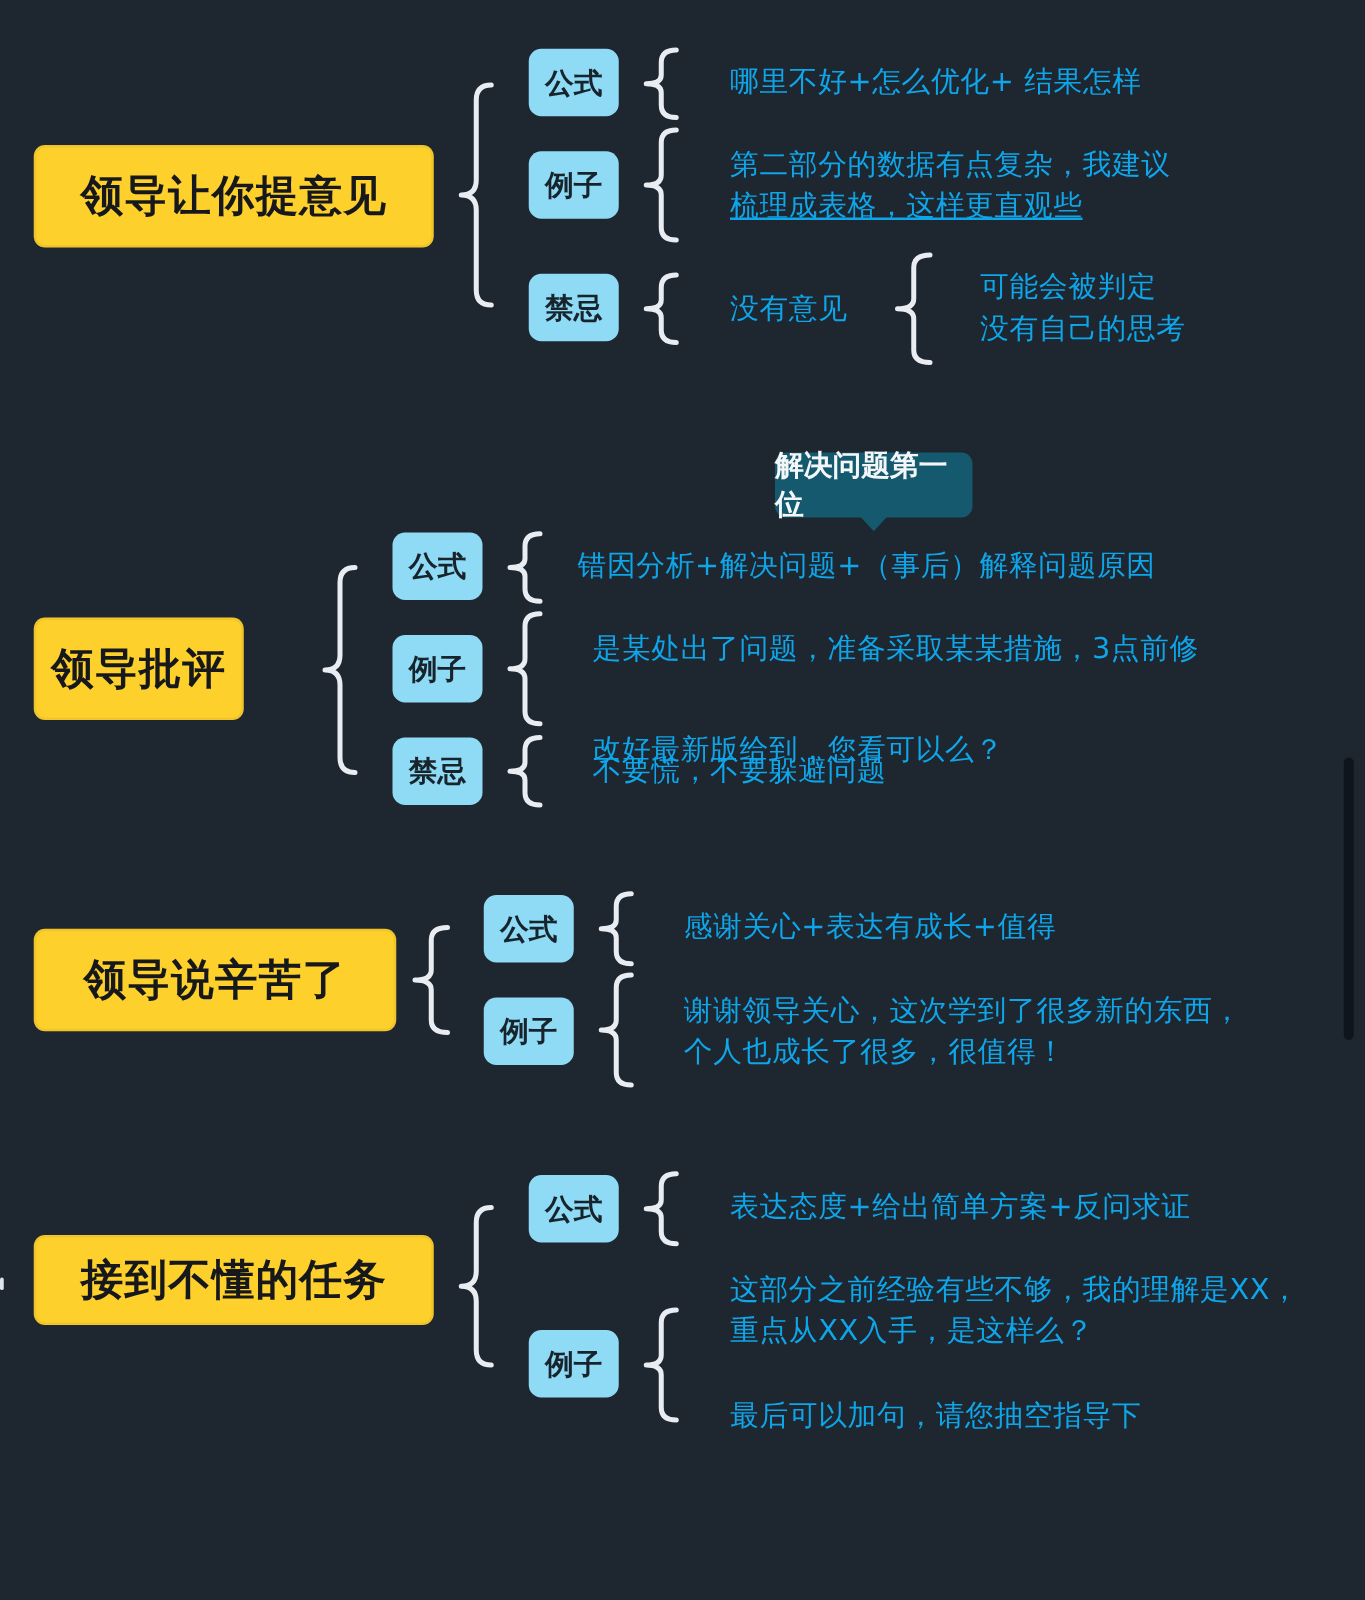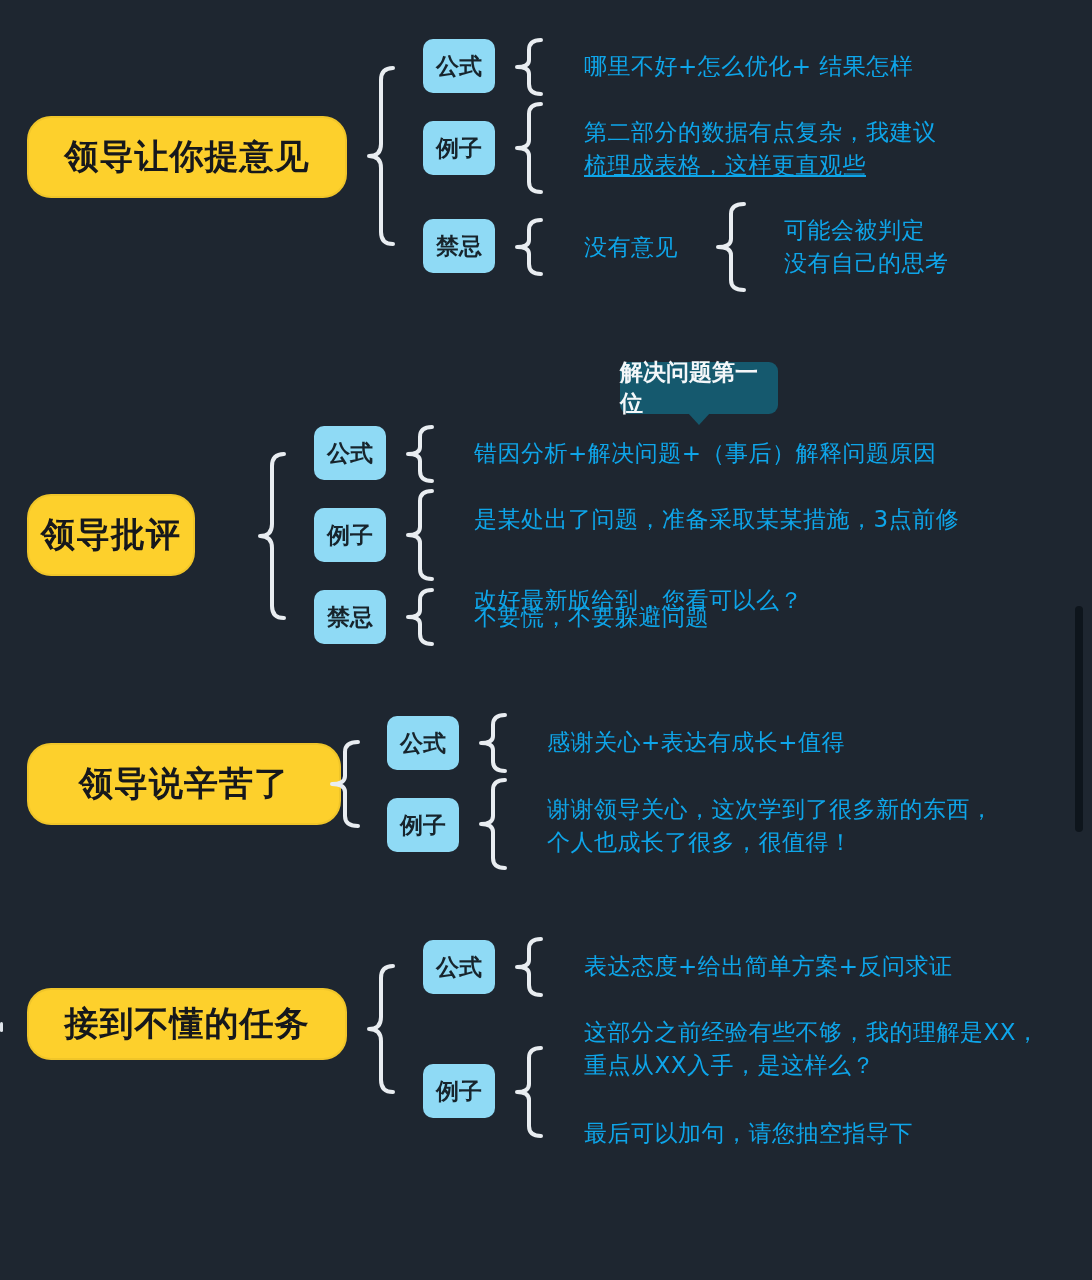--- a/index.html
+++ b/index.html
@@ -6,21 +6,21 @@
   body {
     width: 1092px; height: 1280px;
     background: #1e2630;
     position: relative; overflow: hidden;
     font-family: "DejaVu Sans", "Liberation Sans", sans-serif;
     color: #f2f4f6;
   }
   .root {
     position: absolute;
     background: #fdd02c;
-    border-radius: 24px;
+    border-radius: 9px;
     color: #16181c;
     font-weight: bold;
     font-size: 34px;
     display: flex; align-items: center; justify-content: center;
     letter-spacing: 1px;
     box-shadow: inset 0 0 0 2px rgba(0,0,0,0.05);
   }
   .tag {
     position: absolute;
     width: 72px; height: 54px;
@@ -119,42 +119,42 @@
     </div>
 
   <div class="callout" style="left:620px;top:362px;width:158px;height:52px;">解决问题第一位</div>
 
   <div class="tag" style="left:314px;top:426px;">公式</div>
   <div class="brace" style="left:406px;top:425px;width:28px;height:58px;">
       <svg viewBox="0 0 28 58" preserveAspectRatio="none">
         <path d="M26 2 Q14 2 14 12 L14 22 Q14 29 2 29 Q14 29 14 36 L14 46 Q14 56 26 56"></path>
       </svg>
     </div>
-  <div class="txt" style="left:474px;top:437px;text-align:center;">错因分析+解决问题+（事后）解释问题原因</div>
+  <div class="txt" style="left:462px;top:437px;text-align:center;">错因分析+解决问题+（事后）解释问题原因</div>
 
   <div class="tag" style="left:314px;top:508px;">例子</div>
   <div class="brace" style="left:406px;top:489px;width:28px;height:92px;">
       <svg viewBox="0 0 28 92" preserveAspectRatio="none">
         <path d="M26 2 Q14 2 14 12 L14 38 Q14 46 2 46 Q14 46 14 54 L14 80 Q14 90 26 90"></path>
       </svg>
     </div>
   <div class="txt" style="left:474px;top:503px;">是某处出了问题，准备采取某某措施，3点前修</div>
   <div class="txt" style="left:474px;top:536px;margin-top:48px;">改好最新版给到，您看可以么？</div>
 
   <div class="tag" style="left:314px;top:590px;">禁忌</div>
   <div class="brace" style="left:406px;top:588px;width:28px;height:58px;">
       <svg viewBox="0 0 28 58" preserveAspectRatio="none">
         <path d="M26 2 Q14 2 14 12 L14 22 Q14 29 2 29 Q14 29 14 36 L14 46 Q14 56 26 56"></path>
       </svg>
     </div>
   <div class="txt" style="left:474px;top:601px;">不要慌，不要躲避问题</div>
 </div>
 
 <div>
-  <div class="root" style="left:27px;top:743px;width:314px;height:82px;">领导说辛苦了</div>
+  <div class="root" style="left:27px;top:743px;width:290px;height:82px;">领导说辛苦了</div>
   <div class="brace" style="left:330px;top:740px;width:30px;height:88px;">
       <svg viewBox="0 0 30 88" preserveAspectRatio="none">
         <path d="M28 2 Q15 2 15 12 L15 36 Q15 44 2 44 Q15 44 15 52 L15 76 Q15 86 28 86"></path>
       </svg>
     </div>
 
   <div class="tag" style="left:387px;top:716px;">公式</div>
   <div class="brace" style="left:479px;top:713px;width:28px;height:60px;">
       <svg viewBox="0 0 28 60" preserveAspectRatio="none">
         <path d="M26 2 Q14 2 14 12 L14 23 Q14 30 2 30 Q14 30 14 37 L14 48 Q14 58 26 58"></path>

